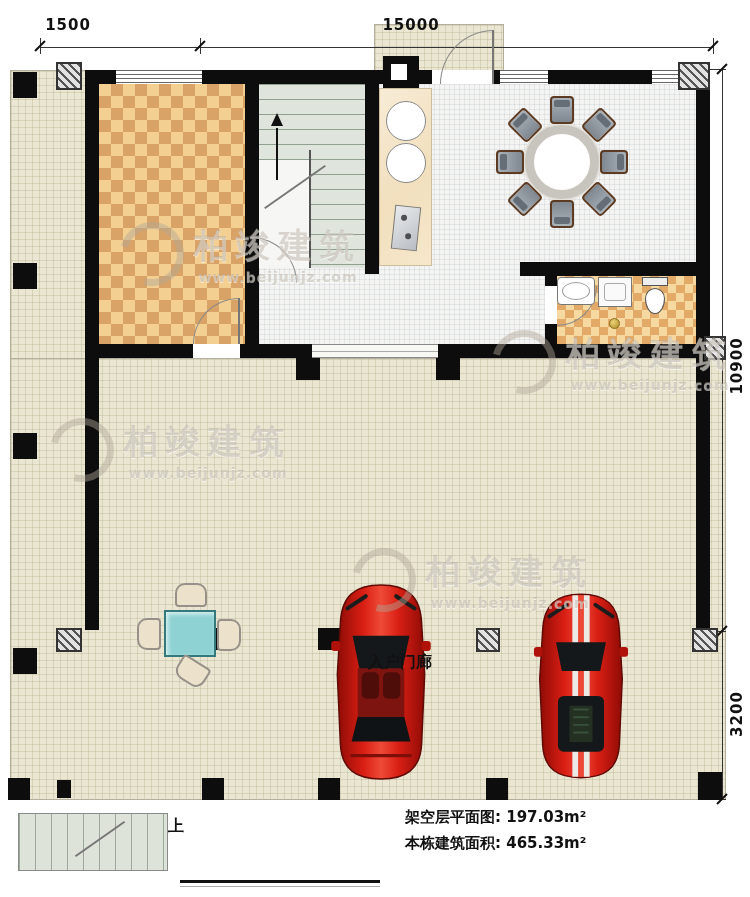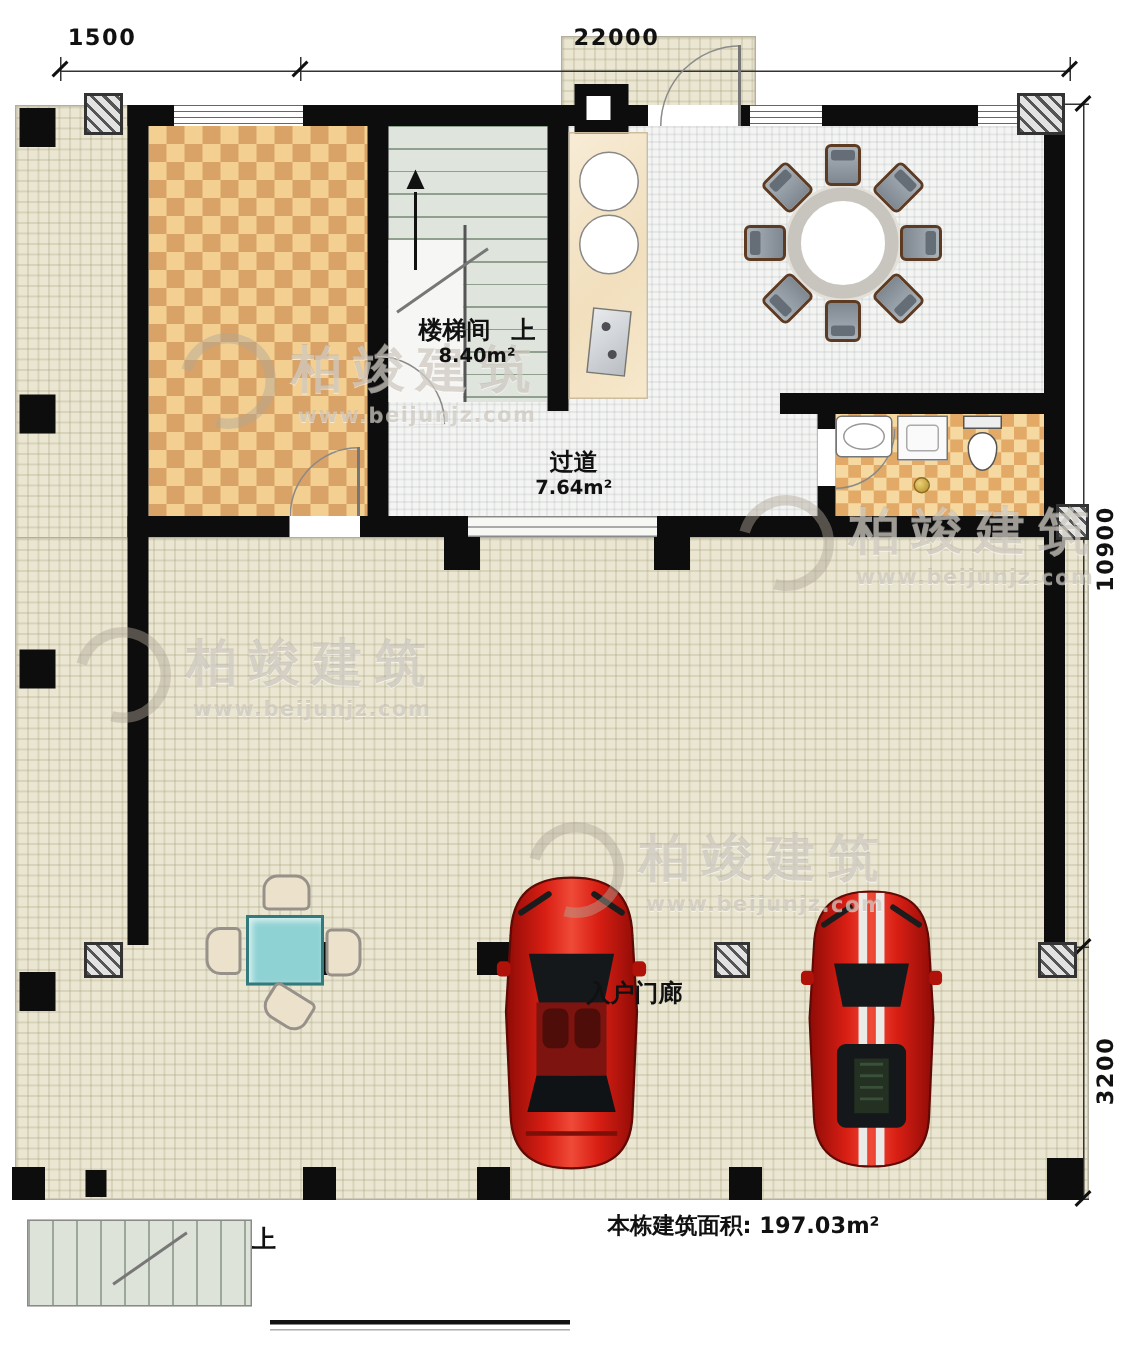--- a/index.html
+++ b/index.html
@@ -165,21 +165,21 @@
   <div class="abs col" style="left:698px;top:772px;width:24px;height:28px;"></div>
 
   <div class="abs dimline" style="left:40px;top:47px;width:674px;height:1px;"></div>
   <div class="abs dimline" style="left:40px;top:38px;width:1px;height:16px;"></div>
   <div class="abs dimline" style="left:200px;top:38px;width:1px;height:16px;"></div>
   <div class="abs dimline" style="left:713px;top:38px;width:1px;height:16px;"></div>
   <div class="abs tick" style="left:33px;top:45px;"></div>
   <div class="abs tick" style="left:193px;top:45px;"></div>
   <div class="abs tick" style="left:706px;top:45px;"></div>
   <div class="abs dimtext" style="left:38px;top:16px;width:60px;">1500</div>
-  <div class="abs dimtext" style="left:376px;top:16px;width:70px;">22000</div>
+  <div class="abs dimtext" style="left:376px;top:16px;width:70px;">15000</div>
   <div class="abs dimline" style="left:722px;top:70px;width:1px;height:562px;"></div>
   <div class="abs dimline" style="left:722px;top:632px;width:1px;height:168px;"></div>
   <div class="abs dimline" style="left:700px;top:69px;width:26px;height:1px;"></div>
   <div class="abs dimline" style="left:700px;top:631px;width:26px;height:1px;"></div>
   <div class="abs dimline" style="left:700px;top:799px;width:26px;height:1px;"></div>
   <div class="abs tick" style="left:715px;top:68px;"></div>
   <div class="abs tick" style="left:715px;top:630px;"></div>
   <div class="abs tick" style="left:715px;top:798px;"></div>
   <div class="abs dimtext v" style="left:707px;top:357px;width:60px;">10900</div>
   <div class="abs dimtext v" style="left:707px;top:705px;width:60px;">3200</div>
@@ -244,29 +244,21 @@
     <path d="M17 25 L35 13" stroke="#1c1c1c" stroke-width="4" stroke-linecap="round"></path>
     <path d="M83 25 L65 13" stroke="#1c1c1c" stroke-width="4" stroke-linecap="round"></path>
     <rect x="1" y="57" width="9" height="10" rx="3" fill="#b01209"></rect>
     <rect x="90" y="57" width="9" height="10" rx="3" fill="#b01209"></rect>
     <path d="M24 52 L76 52 L70 82 L30 82 Z" fill="#15181b"></path>
     <rect x="26" y="108" width="48" height="58" rx="6" fill="#14181a"></rect>
     <rect x="38" y="118" width="24" height="38" fill="#233022"></rect>
     <path d="M42 122 L58 122 M42 130 L58 130 M42 138 L58 138 M42 146 L58 146" stroke="#39503a" stroke-width="2"></path>
   </svg>
 
-  <div class="abs rlabel" style="left:258px;top:210px;width:120px;">
-    <div><span class="rname">楼梯间</span><span class="upmark">上</span></div>
-    <div class="rarea">8.40m²</div>
-  </div>
-  <div class="abs rlabel" style="left:330px;top:298px;width:105px;">
-    <div class="rname">过道</div>
-    <div class="rarea">7.64m²</div>
-  </div>
-  <div class="abs rname" style="left:345px;top:652px;width:110px;text-align:right;z-index:30;">入户门廊</div>
+  <div class="abs rname" style="left:345px;top:652px;width:110px;text-align:center;z-index:30;">入户门廊</div>
 
   <div class="abs wm" style="left:120px;top:222px;">
     <div class="wm-logo"></div>
     <div>
       <div class="brand">柏竣建筑</div>
       <div class="url">www.beijunjz.com</div>
     </div>
   </div>
   <div class="abs wm" style="left:492px;top:330px;">
     <div class="wm-logo"></div>
@@ -290,16 +282,17 @@
     </div>
   </div>
 
   <div class="abs extstair" style="left:18px;top:813px;width:150px;height:58px;"></div>
   <div class="abs breakline" style="left:70px;top:838px;width:60px;height:2px;"></div>
 
   <div class="abs uplabel" style="left:168px;top:816px;">上</div>
   <div class="abs uline1" style="left:180px;top:880px;width:200px;height:3px;"></div>
   <div class="abs uline2" style="left:180px;top:886px;width:200px;height:1px;"></div>
   <div class="abs stats" style="left:405px;top:804px;">
-    <div><span>本栋建筑面积:</span> <span>197.03m²</span></div>
+    <div><span>架空层平面图:</span> <span>197.03m²</span></div>
+    <div><span>本栋建筑面积:</span> <span>465.33m²</span></div>
   </div>
 
 </div>
 
 </body></html>

